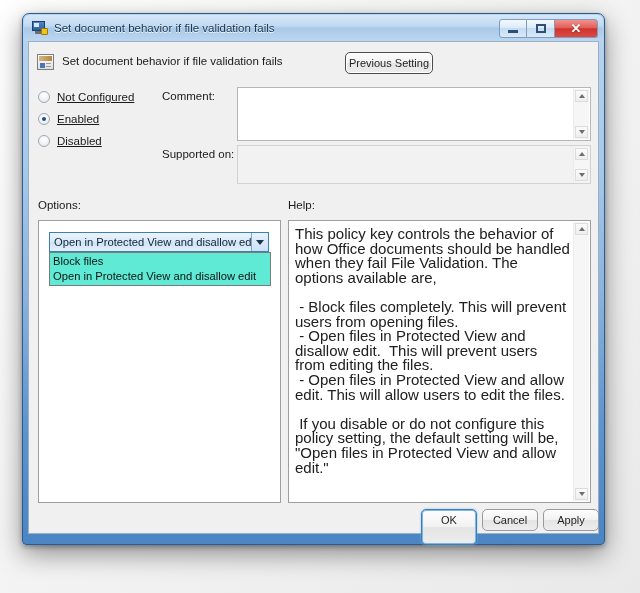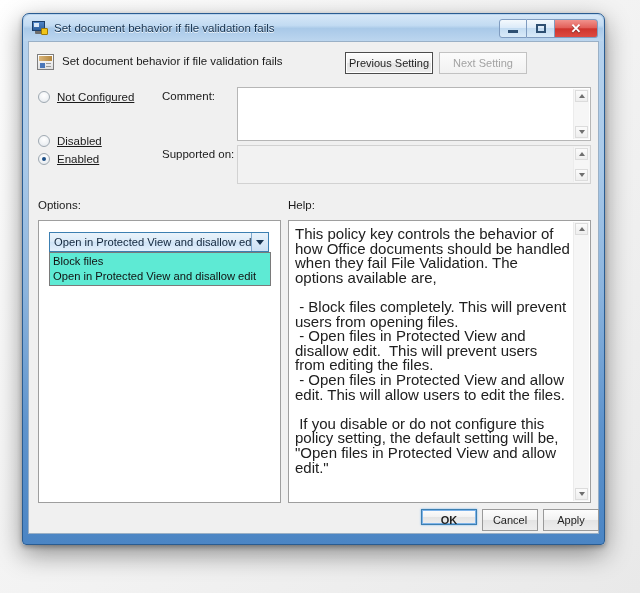--- a/index.html
+++ b/index.html
@@ -144,21 +144,21 @@
     position: absolute; left: 33px; top: 13px;
     font-size: 11.5px; color: #1a1a1a;
   }
 
   .btn {
     font-family: "Liberation Sans", sans-serif;
     font-size: 11px;
     color: #1f1f1f;
     background: linear-gradient(to bottom,#fdfdfd 0%,#f2f2f2 48%,#e4e4e4 52%,#ededed 100%);
     border: 1px solid #9a9a9a;
-    border-radius: 0;
+    border-radius: 5px;
     box-sizing: border-box;
     text-align: center;
     cursor: default;
   }
   .btn.dark-outline { border-color: #4c4c4c; box-shadow: inset 0 0 0 1px #ffffff; }
   .btn.disabled { color: #a3a3a3; border-color: #c2c2c2;
     background: linear-gradient(to bottom,#fbfbfb,#f1f1f1); }
   .btn.focus { border-color: #3c7fb1; box-shadow: 0 0 0 1px #7eb4ea inset, 0 0 2px #7eb4ea; }
 
   #btn-prev {
@@ -170,21 +170,21 @@
     line-height: 20px;
   }
 
   
   .radio-row {
     position: absolute; left: 9px;
     display: flex; align-items: center; gap: 7px;
     font-size: 11.5px; color: #1a1a1a; text-decoration: underline;
   }
   #rad-notconf { top: 49px; }
-  #rad-enabled { top: 71px; margin-top: 40px; }
+  #rad-enabled { top: 71px; }
   #rad-disabled{ top: 93px; }
 
   .radio {
     width: 12px; height: 12px; border-radius: 50%;
     border: 1px solid #9fa9b2;
     background: radial-gradient(circle at 50% 35%, #ffffff 0%, #eef1f4 60%, #dde3e9 100%);
     box-sizing: border-box;
     position: relative; flex: none;
   }
   .radio.checked:after {
@@ -301,21 +301,21 @@
     color: #111111;
     padding-left: 3px;
     white-space: nowrap;
   }
   .ddopt.sel {
     background: #2a8ff0;
     color: #ffffff;
   }
 
   
-  #btn-ok     { position:absolute; left:392px; top:467px; width:56px; height:16px; line-height:20px;font-weight:bold; }
+  #btn-ok     { position:absolute; left:392px; top:467px; width:56px; height:36px; line-height:20px; }
   #btn-cancel { position:absolute; left:453px; top:467px; width:56px; height:22px; line-height:20px; }
   #btn-apply  { position:absolute; left:514px; top:467px; width:56px; height:22px; line-height:20px; }
 </style>
 </head>
 <body>
 
 <div id="desktop">
 
   <div id="window">
 
@@ -344,21 +344,20 @@
       <div id="hdr-row">
         <span id="policy-icon">
           <span class="bar"></span>
             <span class="sq"></span>
           <span class="ln1"></span>
             <span class="ln2"></span>
         </span>
         <span id="policy-title">Set document behavior if file validation fails</span>
 
         <div class="btn dark-outline" id="btn-prev">Previous Setting</div>
-        <div class="btn disabled" id="btn-next">Next Setting</div>
       </div>
 
       <div class="radio-row" id="rad-notconf">
         <span class="radio"></span>
         <span>Not Configured</span>
       </div>
       <div class="radio-row" id="rad-enabled">
         <span class="radio checked"></span>
         <span>Enabled</span>
       </div>

